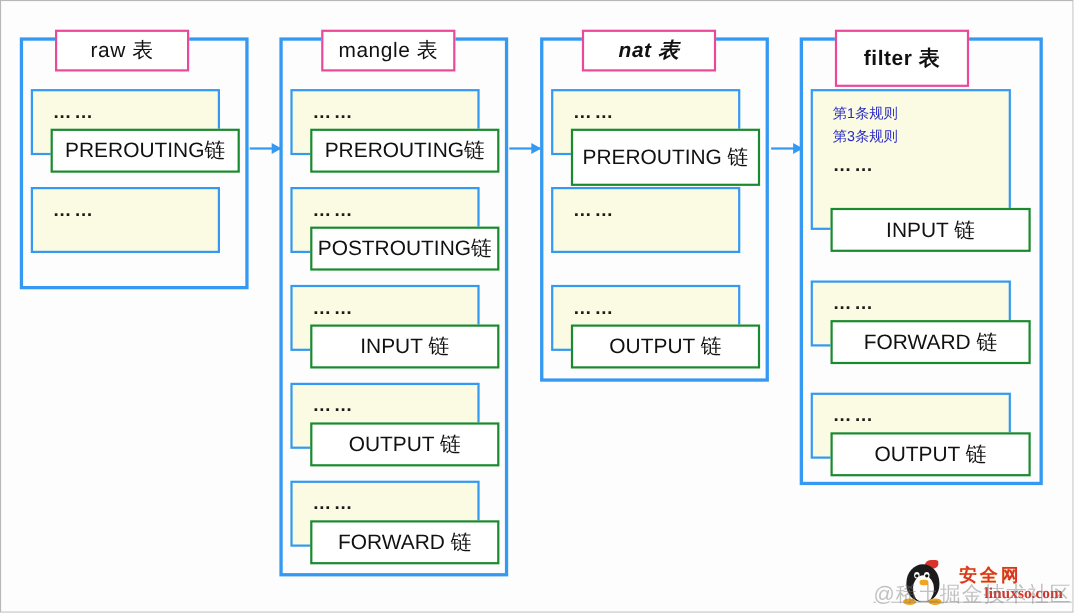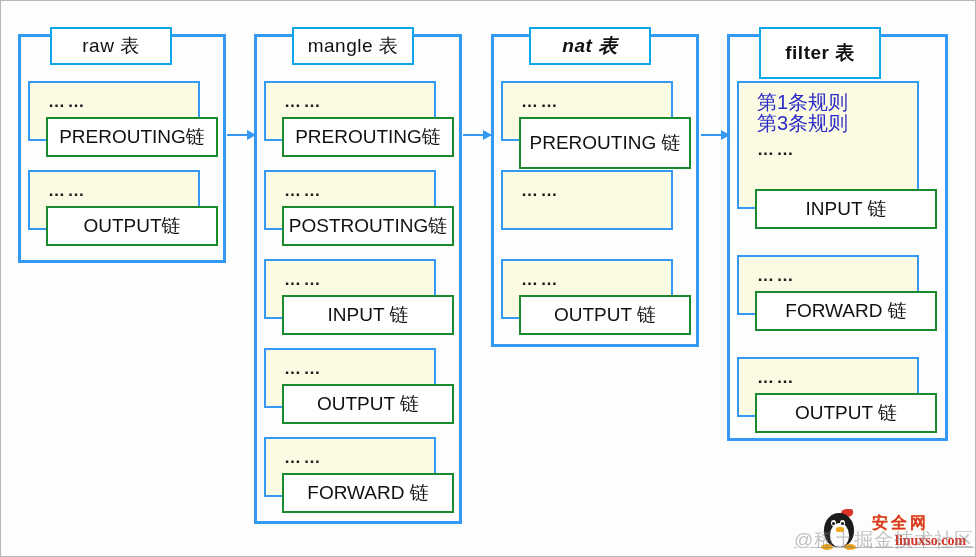--- a/index.html
+++ b/index.html
@@ -24,21 +24,21 @@
   .table-box {
     position: absolute;
     border: 3px solid #3399f2;
     background: transparent;
     box-sizing: border-box;
   }
 
   
   .table-title {
     position: absolute;
-    border: 2px solid #0ea5e9;
+    border: 2px solid #ec4899;
     background: #ffffff;
     box-sizing: border-box;
     display: flex;
     align-items: center;
     justify-content: center;
     font-size: 19px;
     color: #111111;
     letter-spacing: 0.5px;
     white-space: nowrap;
     z-index: 6;
@@ -53,21 +53,21 @@
     position: absolute;
     left: 0;
     top: 0;
     border: 2px solid #3399f2;
     background: #fbfbe3;
     box-sizing: border-box;
     padding: 9px 0 0 18px;
     z-index: 1;
   }
   .rule-line {
-    font-size: 20px;
+    font-size: 13px;
     color: #2b2bc8;
     line-height: 21px;
     white-space: nowrap;
   }
   .ellipsis {
     font-size: 17px;
     color: #1a1a1a;
     letter-spacing: 2.5px;
     line-height: 20px;
     font-weight: bold;
@@ -186,21 +186,20 @@
     <div class="chain-rules" style="width:172px; height:60px;">
       <div class="ellipsis">……</div>
     </div>
     <div class="chain-plate" style="left:18px; top:36px; width:172px; height:40px;">PREROUTING链</div>
   </div>
 
   <div class="chain-group" style="left:27px; top:169px; width:190px; height:80px;">
     <div class="chain-rules" style="width:172px; height:60px;">
       <div class="ellipsis">……</div>
     </div>
-    <div class="chain-plate" style="left:18px; top:36px; width:172px; height:40px;">OUTPUT链</div>
   </div>
 
   <div class="arrow" style="left:226px; top:133px; width:28px;"></div>
 
   <div class="table-box" style="left:253px; top:33px; width:208px; height:490px;"></div>
   <div class="table-title" style="left:291px; top:26px; width:122px; height:38px;">mangle 表</div>
 
   <div class="chain-group" style="left:263px; top:80px; width:190px; height:80px;">
     <div class="chain-rules" style="width:172px; height:60px;">
       <div class="ellipsis">……</div>

